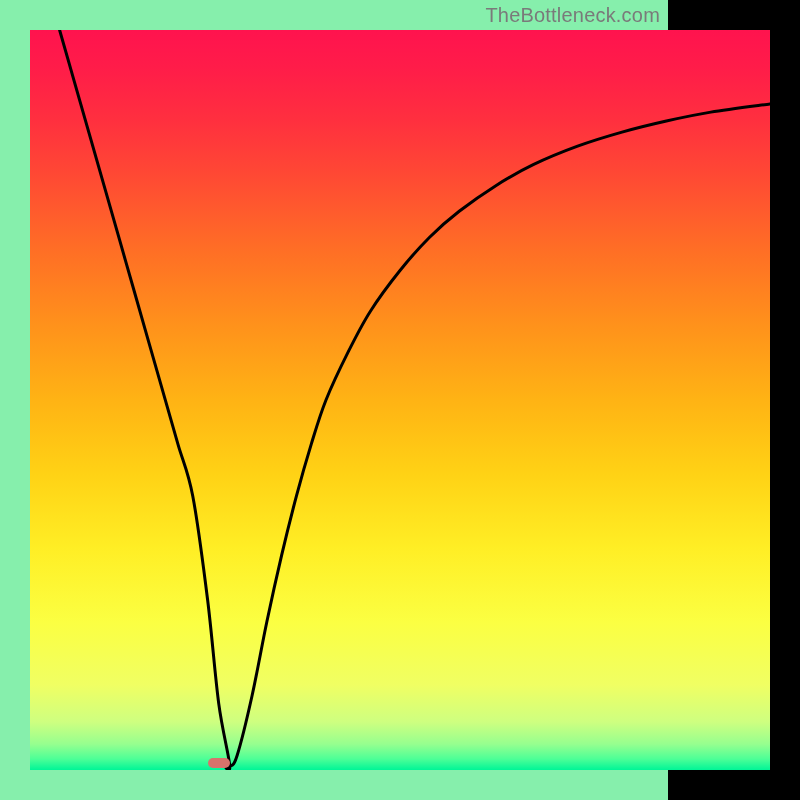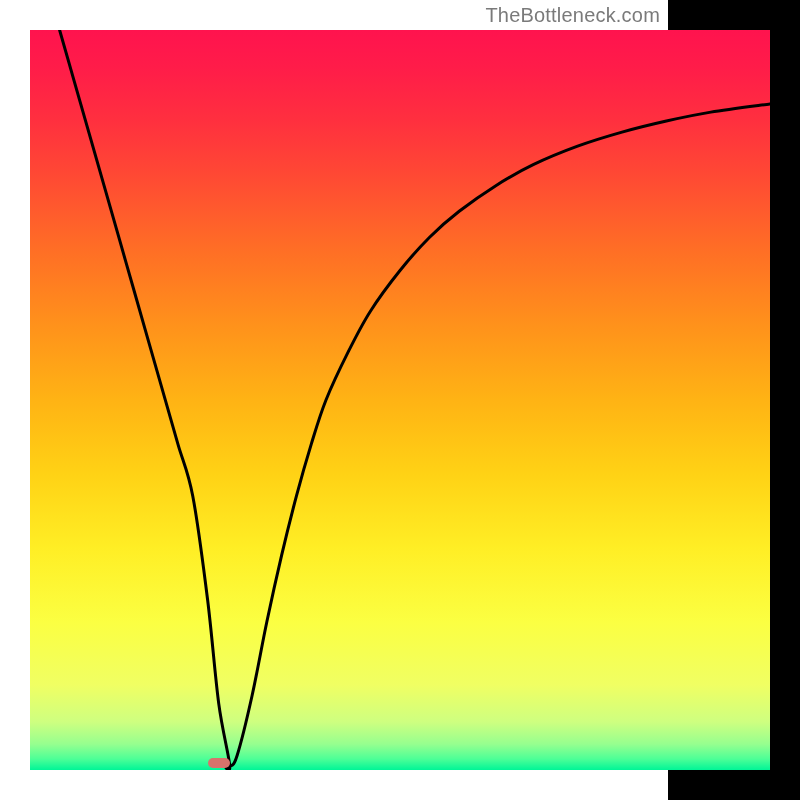--- a/index.html
+++ b/index.html
@@ -8,21 +8,21 @@
     width: 800px;
     height: 800px;
     background: #000;
     overflow: hidden;
     font-family: Arial, Helvetica, sans-serif;
   }
   .outer {
     position: relative;
     width: 668px;
     height: 800px;
-    background: #ffffff;
+    background: #86efac;
   }
   .plot {
     position: absolute;
     left: 30px;
     top: 30px;
     width: 740px;
     height: 740px;
     overflow: hidden;
   }
   .gradient {

